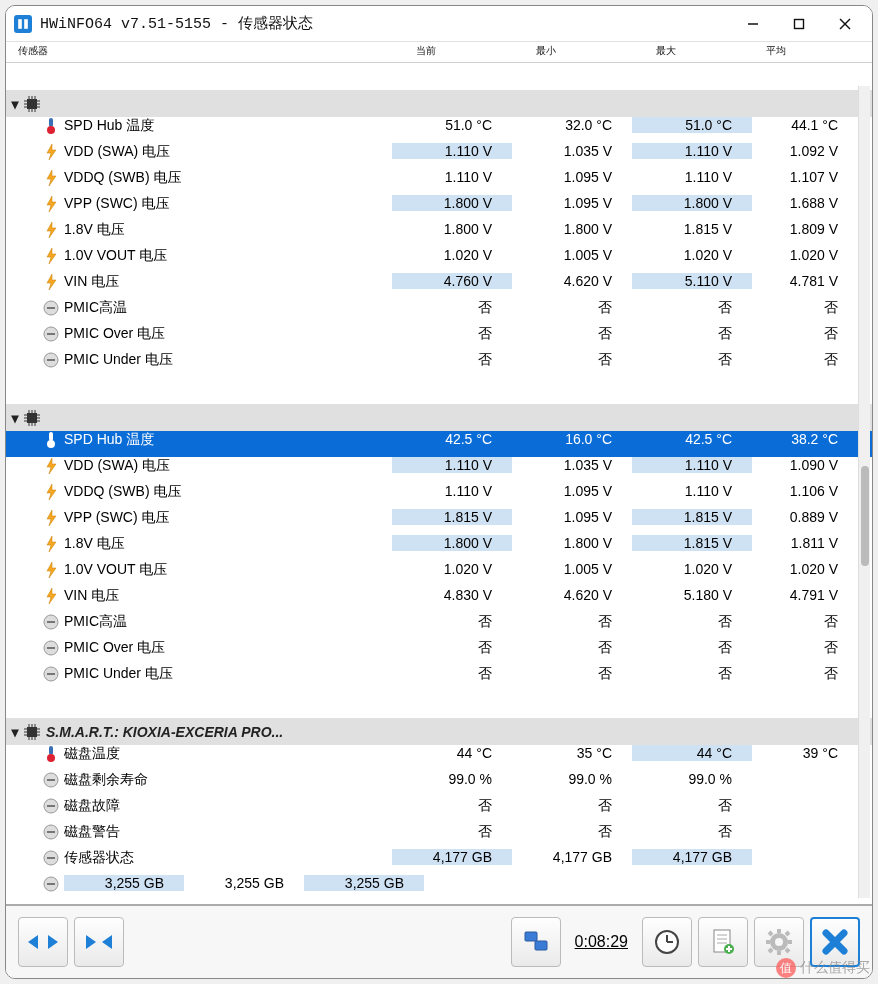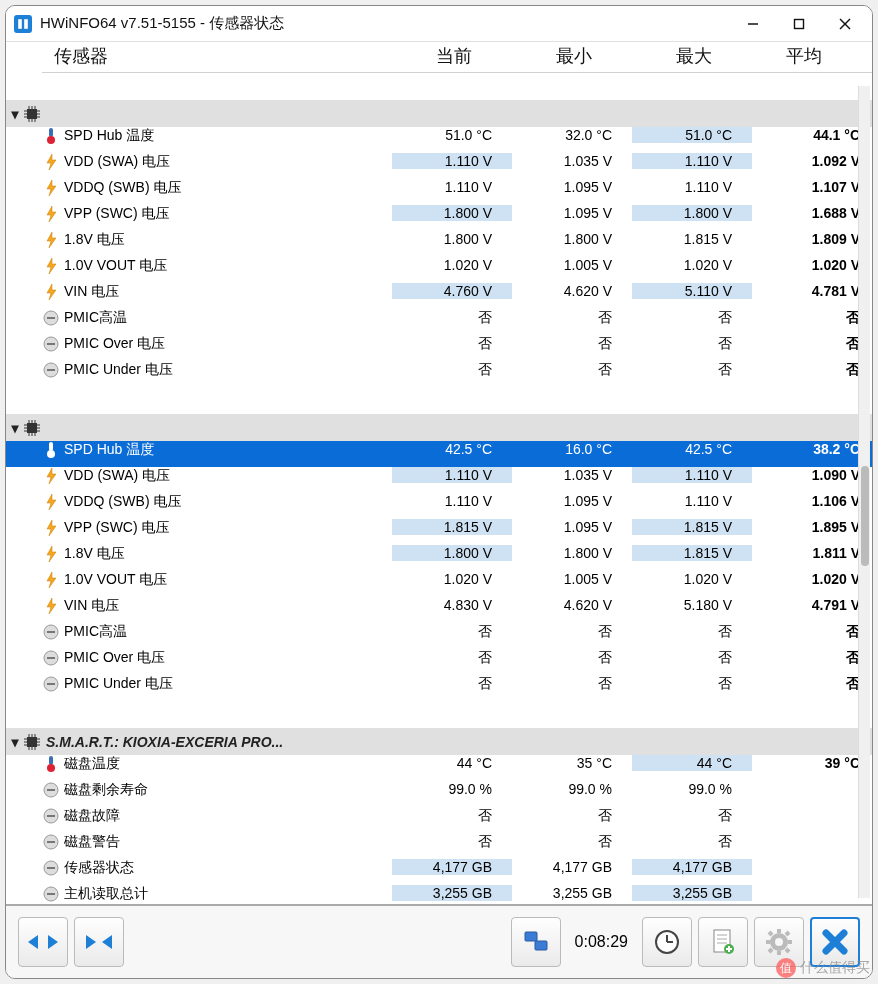--- a/index.html
+++ b/index.html
@@ -24,20 +24,21 @@
     overflow: hidden;
     position: relative;
   }
   .titlebar {
     display: flex;
     align-items: center;
     height: 36px;
     padding: 0 4px 0 8px;
     background: #fff;
     border-bottom: 1px solid #e0e0e0;
+    font-family: Liberation Mono, monospace;
   }
   .titlebar .app-icon {
     width: 18px; height: 18px;
     background: #1e7fd6;
     border-radius: 3px;
     margin-right: 8px;
     display: inline-flex;
     align-items: center;
     justify-content: center;
   }
@@ -48,23 +49,22 @@
     display: inline-flex;
     align-items: center;
     justify-content: center;
     color: #111;
   }
   .header-row {
     display: flex;
     border-bottom: 1px solid #d0d0d0;
     background: #fff;
     padding: 2px 4px 4px 0;
-    font-size: 18px;
+    font-size: 10px;
     color: #111;
-    margin-left: 36px;
   }
   .col-sensor { width: 330px; padding-left: 12px; }
   .col-val { width: 120px; text-align: right; padding-right: 20px; }
   .col-val:last-child { padding-right: 30px; }
   .body-area {
     flex: 1;
     overflow-y: hidden;
     background: #fff;
     position: relative;
   }
@@ -105,31 +105,32 @@
     display: inline-flex;
     align-items: center;
     justify-content: center;
   }
   .data-row .name { flex: 1; }
   .cell-cur, .cell-min, .cell-max, .cell-avg {
     width: 120px;
     text-align: right;
     padding-right: 20px;
   }
-  .cell-avg { padding-right: 12px; font-weight: bold; }
+  .cell-avg { padding-right: 34px; }
   .hl-cur .cell-max { background: #cfe2f3; }
   .hl-alt .cell-cur, .hl-alt .cell-max { background: #cfe2f3; }
   .footer {
     height: 74px;
     border-top: 2px solid #aaa;
     display: flex;
     align-items: center;
     padding: 0 12px;
     gap: 6px;
     background: #f7f7f7;
+    text-decoration: underline;
   }
   .fbtn {
     height: 50px;
     min-width: 50px;
     border: 1px solid #bbb;
     border-radius: 4px;
     background: linear-gradient(#fefefe,#eaeaea);
     display: inline-flex;
     align-items: center;
     justify-content: center;
@@ -442,21 +443,21 @@
       <span class="indent"></span>
       <span class="row-icon">
           <svg width="14" height="18" viewBox="0 0 14 18">
             <polygon points="8,1 3,10 7,10 5,17 12,7 8,7" fill="#f5a623" stroke="#c77f00" stroke-width="0.5"></polygon>
           </svg>
         </span>
       <span class="name">VPP (SWC) 电压</span>
       <span class="cell-cur">1.815 V</span>
       <span class="cell-min">1.095 V</span>
       <span class="cell-max">1.815 V</span>
-      <span class="cell-avg">1.895 V</span>
+      <span class="cell-avg">0.889 V</span>
     </div>
       <div class="data-row hl-alt">
       <span class="indent"></span>
       <span class="row-icon">
           <svg width="14" height="18" viewBox="0 0 14 18">
             <polygon points="8,1 3,10 7,10 5,17 12,7 8,7" fill="#f5a623" stroke="#c77f00" stroke-width="0.5"></polygon>
           </svg>
         </span>
       <span class="name">1.8V 电压</span>
       <span class="cell-cur">1.800 V</span>
@@ -627,21 +628,20 @@
       <span class="cell-avg"></span>
     </div>
       <div class="data-row hl-alt">
       <span class="indent"></span>
       <span class="row-icon">
           <svg width="16" height="16" viewBox="0 0 16 16">
             <circle cx="8" cy="8" r="7" fill="#ddd" stroke="#999"></circle>
             <line x1="4" y1="8" x2="12" y2="8" stroke="#777" stroke-width="2"></line>
           </svg>
         </span>
-      <span class="name">主机读取总计</span>
       <span class="cell-cur">3,255 GB</span>
       <span class="cell-min">3,255 GB</span>
       <span class="cell-max">3,255 GB</span>
       <span class="cell-avg"></span>
     </div>
     </div>
 
   <div class="footer">
     <div class="fbtn">
       <svg width="34" height="20" viewBox="0 0 34 20">

